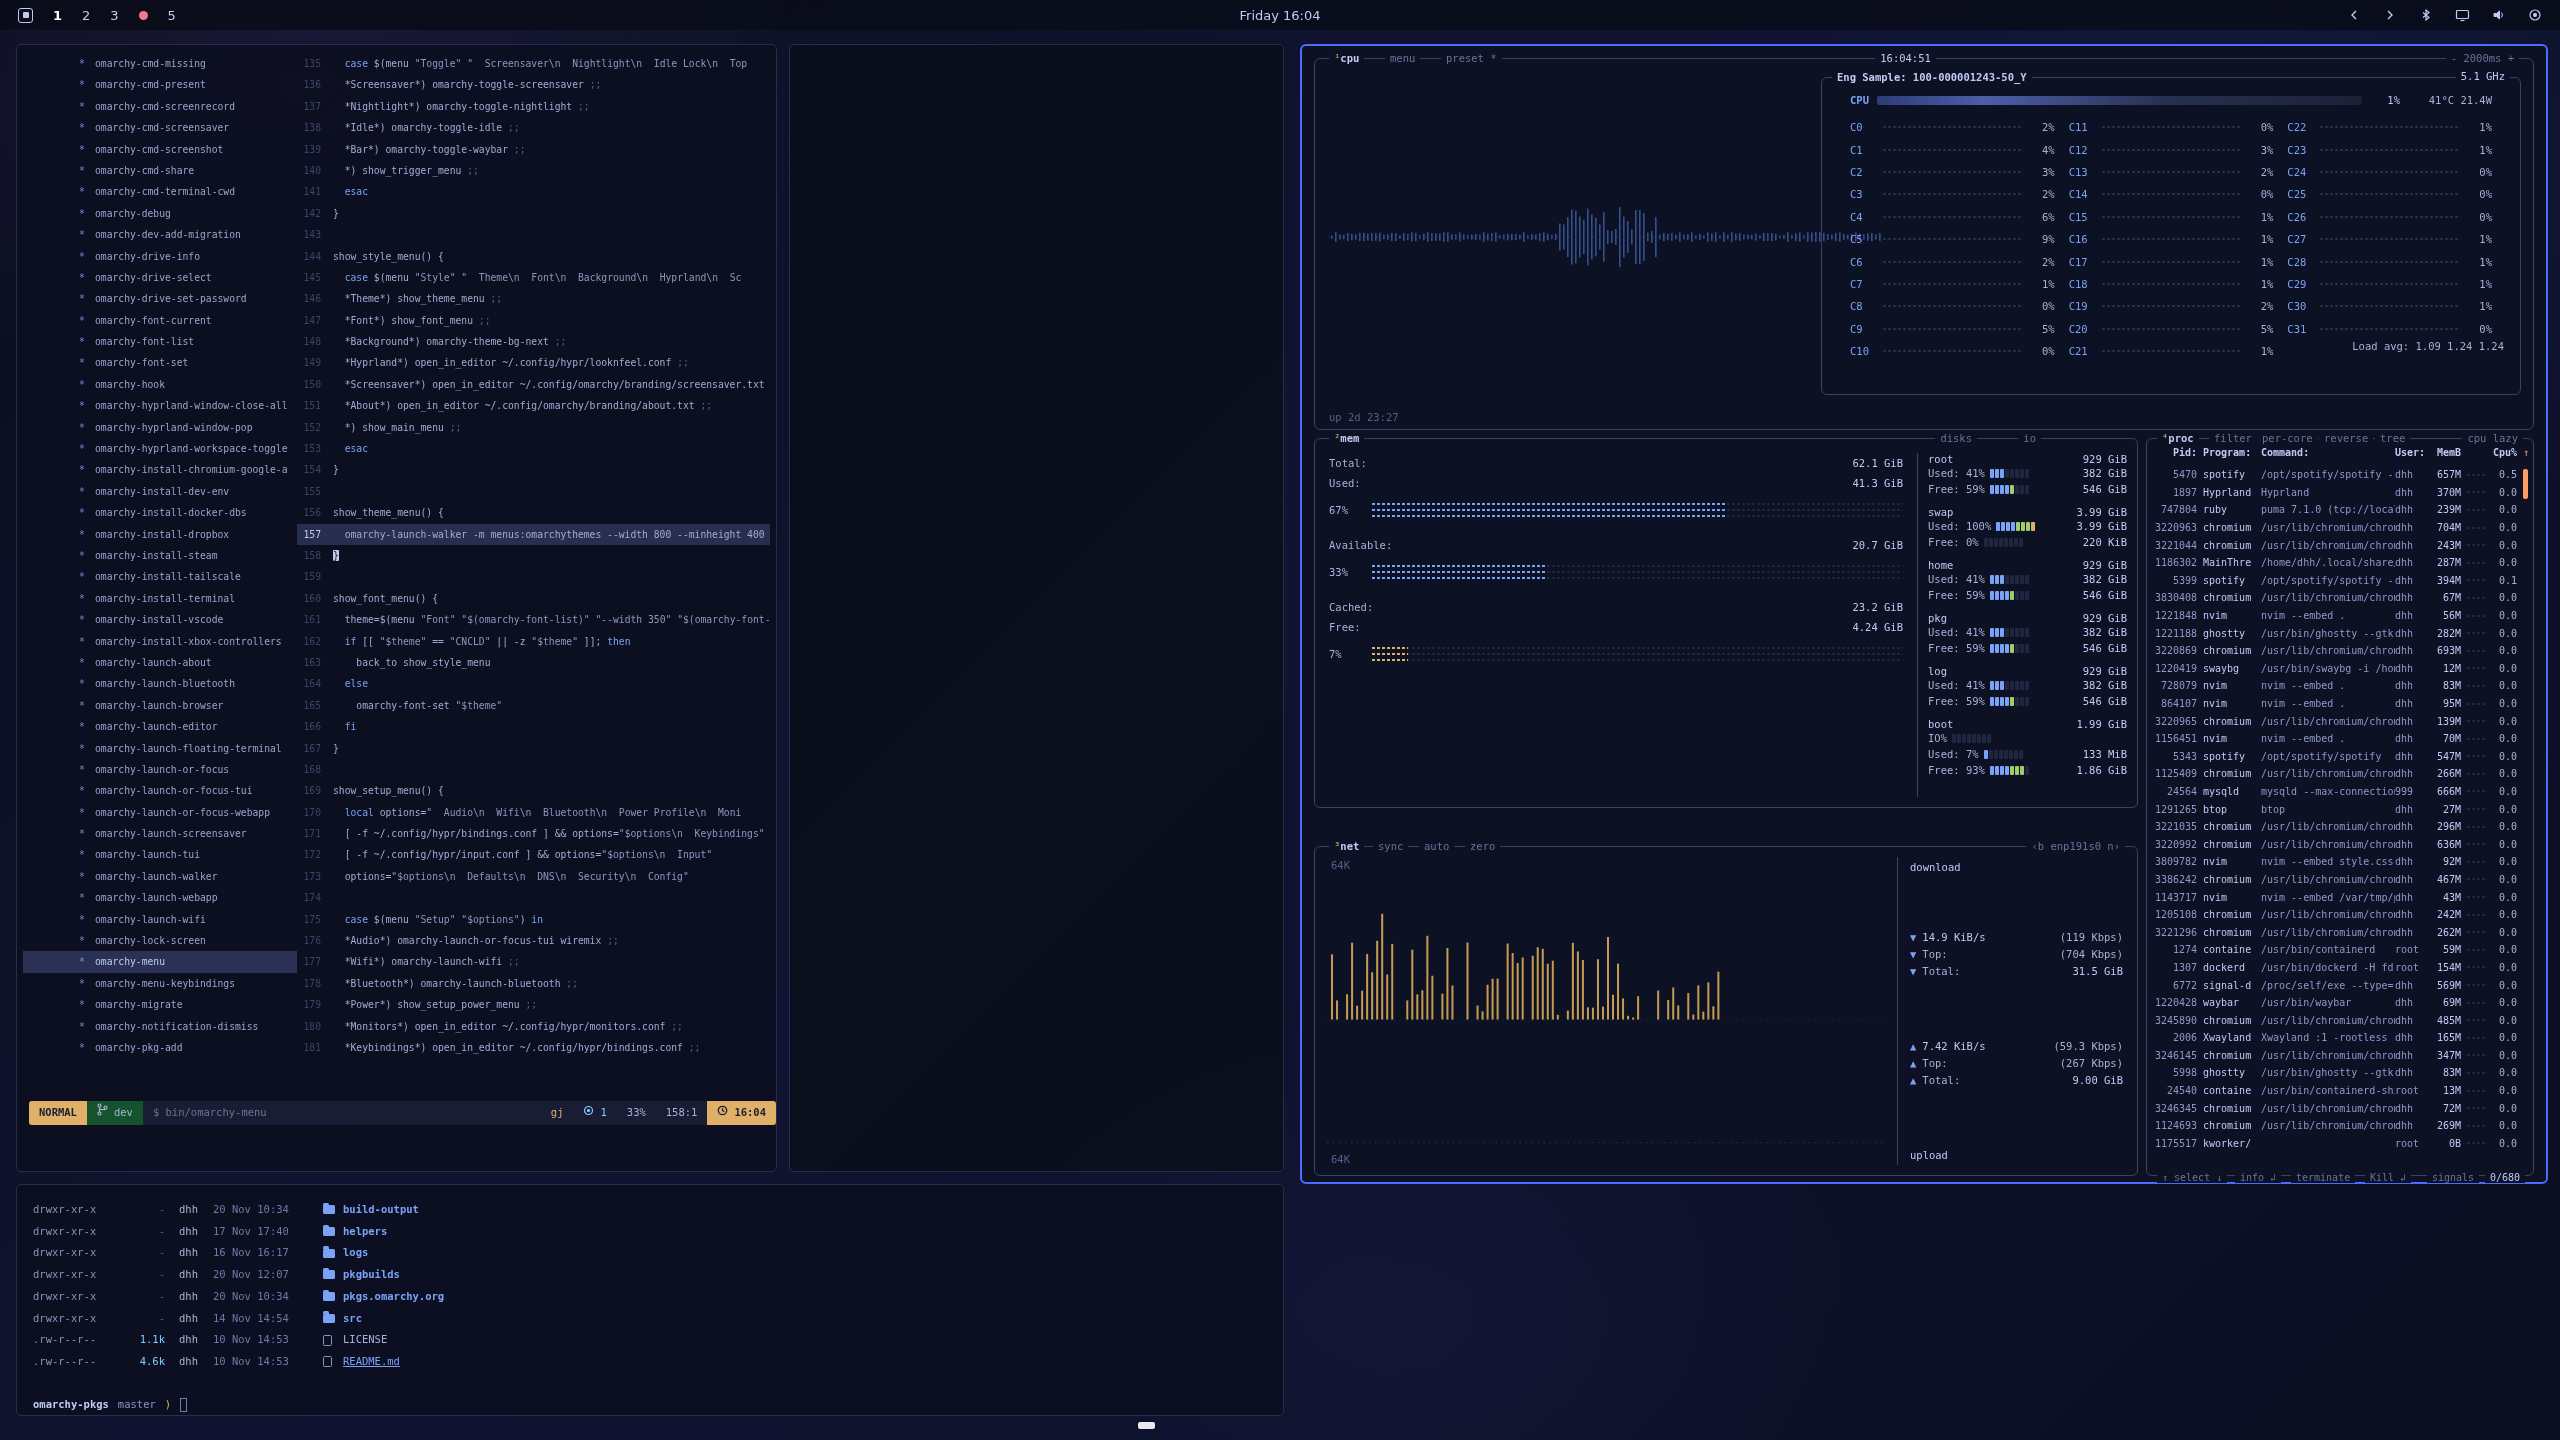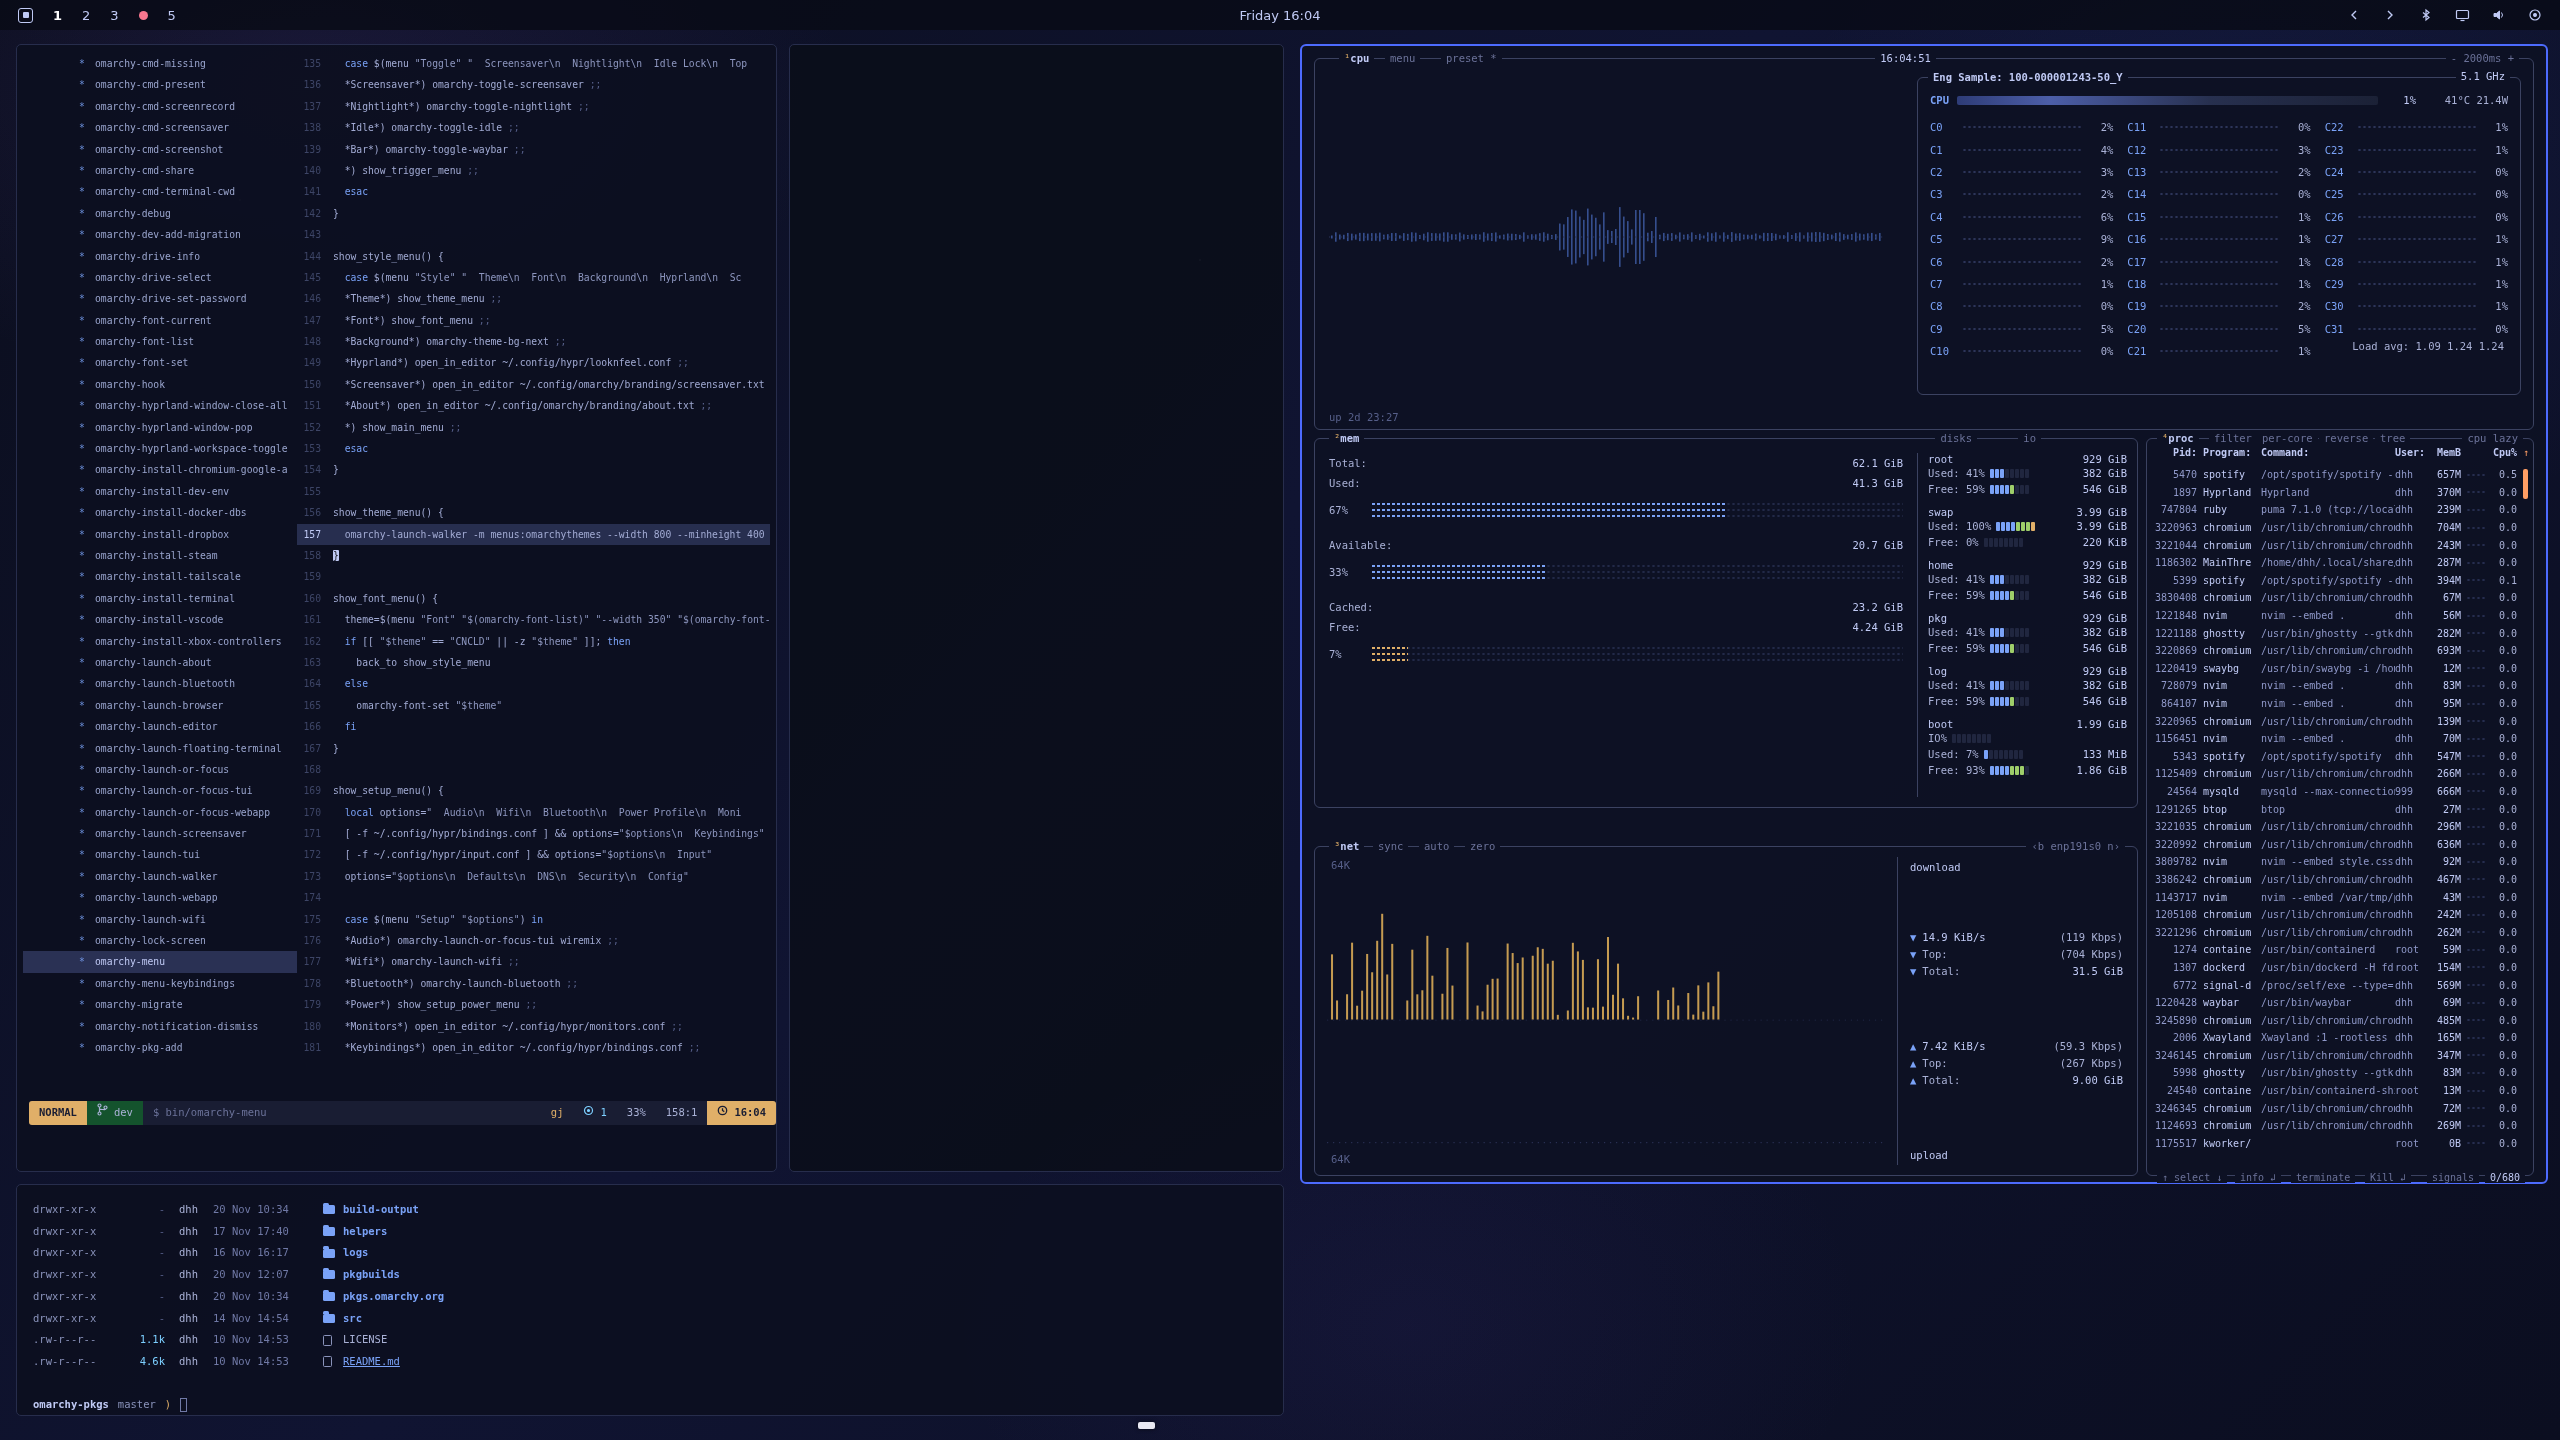--- a/index.html
+++ b/index.html
@@ -92,21 +92,21 @@
 .mem-box{left:8px;top:388px;width:824px;height:370px}
 .net-box{left:8px;top:796px;width:824px;height:330px}
 .proc-box{left:840px;top:388px;right:8px;height:738px}
 .btitle{position:absolute;top:-8px;background:#0d1124;padding:0 5px;line-height:15px;white-space:nowrap}
 .bnum{color:#e0af68}
 .btext{color:#c0caf5;font-weight:bold}
 .bbtn{color:#6b7299}
 .btime{color:#c0caf5}
 
 #cpu-graph{position:absolute;left:12px;top:28px;width:560px;height:300px}
-.cpu-inner{position:absolute;right:12px;top:18px;width:604px;bottom:34px;border:1px solid #3b4261;border-radius:6px;padding:12px 12px 6px}
+.cpu-inner{position:absolute;right:12px;top:18px;width:700px;bottom:34px;border:1px solid #3b4261;border-radius:6px;padding:12px 28px 6px}
 .cpu-inner .freq{position:absolute;top:-8px;right:10px;background:#0d1124;padding:0 5px;color:#c0caf5}
 .cpurow{display:flex;align-items:center;gap:8px;height:20px}
 .cpurow .lbl{color:#7aa2f7;font-weight:bold}
 .cpubar{flex:1;height:9px;border-radius:2px;background:linear-gradient(90deg,#2e3c77,#4c5ea8 22%,#27304f 60%,#1b2136)}
 .cpurow .pct{width:30px;text-align:right;color:#c0caf5}
 .cpurow .temp{color:#a9b1d6;width:84px;text-align:right}
 .cores{display:flex;gap:14px;margin-top:6px}
 .core-col{flex:1}
 .core-row{display:flex;align-items:center;height:22.4px;gap:6px}
 .cname{width:26px;color:#7aa2f7;flex:none}
@@ -513,21 +513,21 @@
         <span class="p-sym">)</span>
         <span class="cursor-block"></span>
       </div>
     </div>
   </section>
 
   <section class="win btop-win">
     <div class="btop">
 
       <div class="bbox cpu-box">
-        <span class="btitle" style="left:24px"><span class="bnum">¹</span><span class="btext">cpu</span></span>
+        <span class="btitle" style="left:14px"><span class="bnum">¹</span><span class="btext">cpu</span></span>
         <span class="btitle bbtn ct-menu">menu</span>
         <span class="btitle bbtn ct-preset">preset *</span>
         <span class="btitle btime ct-time">16:04:51</span>
         <span class="btitle bbtn ct-interval">- 2000ms +</span>
         <svg id="cpu-graph" viewBox="0 0 560 300" preserveAspectRatio="none">
             <rect x="4" y="148.49980825395315" width="1.6" height="3.000383492093712" fill="#3d59a1" opacity="0.85"></rect>
             <rect x="8" y="145.27732419049244" width="1.6" height="9.445351619015145" fill="#3d59a1" opacity="0.85"></rect>
             <rect x="12" y="147.4876696062217" width="1.6" height="5.024660787556629" fill="#3d59a1" opacity="0.85"></rect>
             <rect x="16" y="147.7630717678755" width="1.6" height="4.473856464249015" fill="#3d59a1" opacity="0.85"></rect>
             <rect x="20" y="145.94720268340185" width="1.6" height="8.105594633196292" fill="#3d59a1" opacity="0.85"></rect>

